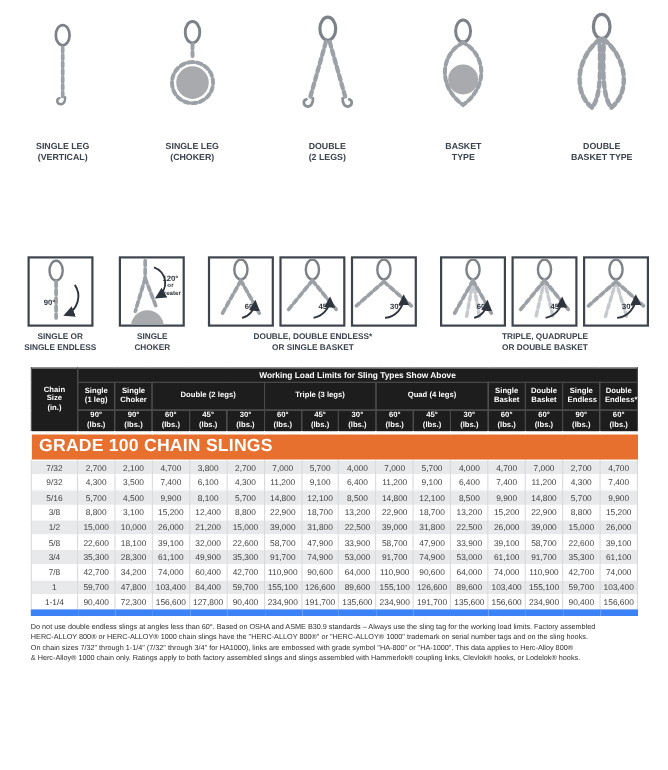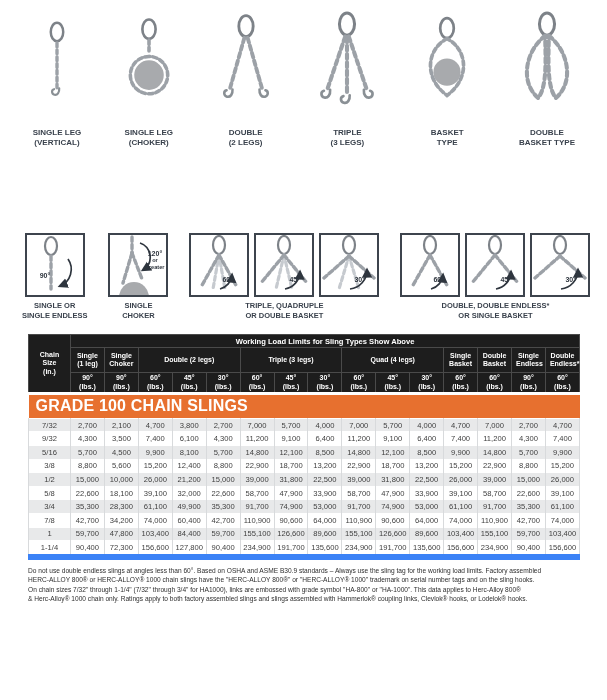--- a/index.html
+++ b/index.html
@@ -97,35 +97,20 @@
         <path class="ch" d="M47,29 L64,89"></path>
         <use href="#hk" class="hook" transform="translate(29,90)"></use>
         <use href="#hk" class="hook" transform="translate(61,90) scale(-1,1)"></use>
       </svg>
       <div class="slabel">
         <div>DOUBLE</div>
         <div>(2 LEGS)</div>
       </div>
     </div>
 
-    <div class="sling">
-      <svg viewBox="0 0 90 122" width="80">
-        <use href="#ml" class="ring" transform="translate(45,15)"></use>
-        <path class="ch" d="M43,29 L23,88"></path>
-        <path class="ch" d="M45,30 V94"></path>
-        <path class="ch" d="M47,29 L67,88"></path>
-        <use href="#hk" class="hook" transform="translate(26,89)"></use>
-        <use href="#hk" class="hook" transform="translate(48,95)"></use>
-        <use href="#hk" class="hook" transform="translate(64,89) scale(-1,1)"></use>
-      </svg>
-      <div class="slabel">
-        <div>TRIPLE</div>
-        <div>(3 LEGS)</div>
-      </div>
-    </div>
 
 
     <div class="sling">
       <svg viewBox="0 0 90 122" width="72">
         <use href="#ml" class="ring" transform="translate(45,15)"></use>
         <circle class="loadc" cx="45" cy="70" r="17"></circle>
         <path class="ch" d="M45,28 C20,41 15,77 45,99 C75,77 70,41 45,28"></path>
       </svg>
       <div class="slabel">
         <div>BASKET</div>
@@ -186,20 +171,56 @@
         <div>SINGLE</div>
         <div>CHOKER</div>
       </div>
     </div>
 
     <div class="mgroup">
       <div class="mboxes">
         <div class="abox">
           <svg viewBox="0 0 56 60" width="56" height="60">
             <use href="#mls" class="ringS" transform="translate(28,10)"></use>
+            <path class="chf" d="M28,20 L10,52"></path>
+            <path class="chf" d="M28,20 L46,52"></path>
+            <path class="arr" d="M29,54 A16,16 0 0 0 41,40" marker-end="url(#ah)"></path>
+          </svg>
+          <span class="alabel" style="left:31px; top:41px;">60°</span>
+        </div>
+        <div class="abox">
+          <svg viewBox="0 0 56 60" width="56" height="60">
+            <use href="#mls" class="ringS" transform="translate(28,10)"></use>
+            <path class="chf" d="M28,20 L5,48"></path>
+            <path class="chf" d="M28,20 L51,48"></path>
+            <path class="arr" d="M29,54 A18,18 0 0 0 44,37" marker-end="url(#ah)"></path>
+          </svg>
+          <span class="alabel" style="left:33px; top:41px;">45°</span>
+        </div>
+        <div class="abox">
+          <svg viewBox="0 0 56 60" width="56" height="60">
+            <use href="#mls" class="ringS" transform="translate(28,10)"></use>
+            <path class="chf" d="M28,21 L3,43"></path>
+            <path class="chf" d="M28,21 L53,43"></path>
+            <path class="arr" d="M29,54 A19,19 0 0 0 46,35" marker-end="url(#ah)"></path>
+          </svg>
+          <span class="alabel" style="left:33px; top:41px;">30°</span>
+        </div>
+      </div>
+      <div class="gl">
+        <div>DOUBLE, DOUBLE ENDLESS*</div>
+        <div>OR SINGLE BASKET</div>
+      </div>
+    </div>
+
+    <div class="mgroup">
+      <div class="mboxes">
+        <div class="abox">
+          <svg viewBox="0 0 56 60" width="56" height="60">
+            <use href="#mls" class="ringS" transform="translate(28,10)"></use>
             <path class="chf2" d="M28,20 L22,54"></path>
             <path class="chf2" d="M28,20 L34,54"></path>
             <path class="chf" d="M28,20 L10,52"></path>
             <path class="chf" d="M28,20 L46,52"></path>
             <path class="arr" d="M29,54 A16,16 0 0 0 41,40" marker-end="url(#ah)"></path>
           </svg>
           <span class="alabel" style="left:31px; top:41px;">60°</span>
         </div>
         <div class="abox">
           <svg viewBox="0 0 56 60" width="56" height="60">
@@ -220,56 +241,20 @@
             <path class="chf" d="M28,21 L3,43"></path>
             <path class="chf" d="M28,21 L53,43"></path>
             <path class="arr" d="M29,54 A19,19 0 0 0 46,35" marker-end="url(#ah)"></path>
           </svg>
           <span class="alabel" style="left:33px; top:41px;">30°</span>
         </div>
       </div>
       <div class="gl">
         <div>TRIPLE, QUADRUPLE</div>
         <div>OR DOUBLE BASKET</div>
-      </div>
-    </div>
-
-    <div class="mgroup">
-      <div class="mboxes">
-        <div class="abox">
-          <svg viewBox="0 0 56 60" width="56" height="60">
-            <use href="#mls" class="ringS" transform="translate(28,10)"></use>
-            <path class="chf" d="M28,20 L10,52"></path>
-            <path class="chf" d="M28,20 L46,52"></path>
-            <path class="arr" d="M29,54 A16,16 0 0 0 41,40" marker-end="url(#ah)"></path>
-          </svg>
-          <span class="alabel" style="left:31px; top:41px;">60°</span>
-        </div>
-        <div class="abox">
-          <svg viewBox="0 0 56 60" width="56" height="60">
-            <use href="#mls" class="ringS" transform="translate(28,10)"></use>
-            <path class="chf" d="M28,20 L5,48"></path>
-            <path class="chf" d="M28,20 L51,48"></path>
-            <path class="arr" d="M29,54 A18,18 0 0 0 44,37" marker-end="url(#ah)"></path>
-          </svg>
-          <span class="alabel" style="left:33px; top:41px;">45°</span>
-        </div>
-        <div class="abox">
-          <svg viewBox="0 0 56 60" width="56" height="60">
-            <use href="#mls" class="ringS" transform="translate(28,10)"></use>
-            <path class="chf" d="M28,21 L3,43"></path>
-            <path class="chf" d="M28,21 L53,43"></path>
-            <path class="arr" d="M29,54 A19,19 0 0 0 46,35" marker-end="url(#ah)"></path>
-          </svg>
-          <span class="alabel" style="left:33px; top:41px;">30°</span>
-        </div>
-      </div>
-      <div class="gl">
-        <div>DOUBLE, DOUBLE ENDLESS*</div>
-        <div>OR SINGLE BASKET</div>
       </div>
     </div>
   </div>
 
   <table>
     <colgroup>
       <col class="c-size">
       <col span="15">
     </colgroup>
     <thead>
@@ -432,21 +417,21 @@
           <td>12,100</td>
           <td>8,500</td>
           <td>9,900</td>
           <td>14,800</td>
           <td>5,700</td>
           <td>9,900</td>
         </tr>
         <tr>
           <td>3/8</td>
           <td>8,800</td>
-          <td>5,600</td>
+          <td>3,100</td>
           <td>15,200</td>
           <td>12,400</td>
           <td>8,800</td>
           <td>22,900</td>
           <td>18,700</td>
           <td>13,200</td>
           <td>22,900</td>
           <td>18,700</td>
           <td>13,200</td>
           <td>15,200</td>

